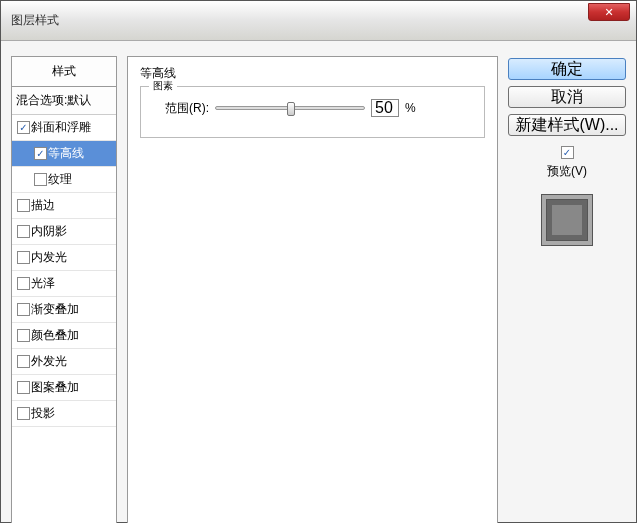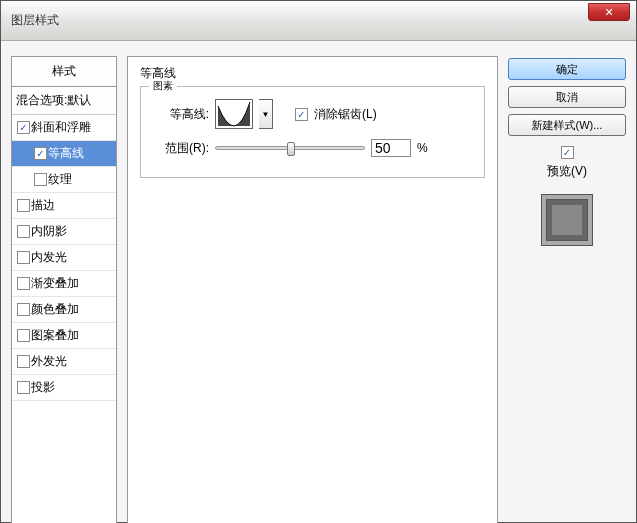--- a/index.html
+++ b/index.html
@@ -157,39 +157,39 @@
     .slider-thumb {
       position: absolute;
       top: -5px;
       width: 8px;
       height: 14px;
       background: linear-gradient(#fefefe, #ccc);
       border: 1px solid #777;
       border-radius: 2px;
     }
     .num-input {
-      width: 40px;
+      width: 28px;
       height: 18px;
       border: 1px solid #888;
       padding: 4px 3px;
-      font-size: 14px;
+      font-size: 16px;
     }
     .right-panel {
       width: 118px;
       display: flex;
       flex-direction: column;
       gap: 6px;
       padding-top: 2px;
     }
     .btn {
       height: 22px;
       border: 1px solid #707070;
       border-radius: 3px;
       background: linear-gradient(#fdfdfd, #e8e8e8);
-      font-size: 11px;
+      font-size: 16px;
       cursor: pointer;
       display: flex;
       align-items: center;
       justify-content: center;
     }
     .btn.primary {
       background: linear-gradient(#d8ecff, #a8d4ff);
       border-color: #4a80c0;
     }
     .preview-check {
@@ -243,62 +243,50 @@
           <div class="style-item">
             <span class="checkbox"></span>
             <span>内阴影</span>
           </div>
           <div class="style-item">
             <span class="checkbox"></span>
             <span>内发光</span>
           </div>
           <div class="style-item">
             <span class="checkbox"></span>
+            <span>光泽</span>
+          </div>
+          <div class="style-item">
+            <span class="checkbox"></span>
             <span>渐变叠加</span>
           </div>
           <div class="style-item">
             <span class="checkbox"></span>
             <span>颜色叠加</span>
           </div>
           <div class="style-item">
             <span class="checkbox"></span>
+            <span>外发光</span>
+          </div>
+          <div class="style-item">
+            <span class="checkbox"></span>
             <span>图案叠加</span>
-          </div>
-          <div class="style-item">
-            <span class="checkbox"></span>
-            <span>外发光</span>
           </div>
           <div class="style-item">
             <span class="checkbox"></span>
             <span>投影</span>
           </div>
         </div>
     </div>
 
     <div class="settings-panel">
       <div class="group-label">等高线</div>
       <div class="fieldset">
         <div class="fieldset-legend">图素</div>
 
-        <div class="row">
-          <span class="row-label">等高线:</span>
-          <span class="contour-picker">
-            <svg width="36" height="28" viewBox="0 0 36 28">
-              <rect x="0" y="0" width="36" height="28" fill="#fff"></rect>
-              <path d="M 2 26 L 2 6 Q 10 26 18 26 Q 26 26 34 2 L 34 26 Z" fill="#444"></path>
-              <path d="M 2 6 Q 10 26 18 26 Q 26 26 34 2" fill="none" stroke="#000" stroke-width="1"></path>
-            </svg>
-          </span>
-          <span class="contour-dropdown">
-            <span>▼</span>
-          </span>
-          <span style="width:10px"></span>
-          <span class="checkbox checked"></span>
-          <span>消除锯齿(L)</span>
-        </div>
 
         <div class="row">
           <span class="row-label">范围(R):</span>
           <div class="slider-track">
             <div class="slider-thumb" id="range-thumb" style="left: 71px;"></div>
           </div>
           <input class="num-input" value="50" style="">
           <span>%</span>
         </div>
       </div>

